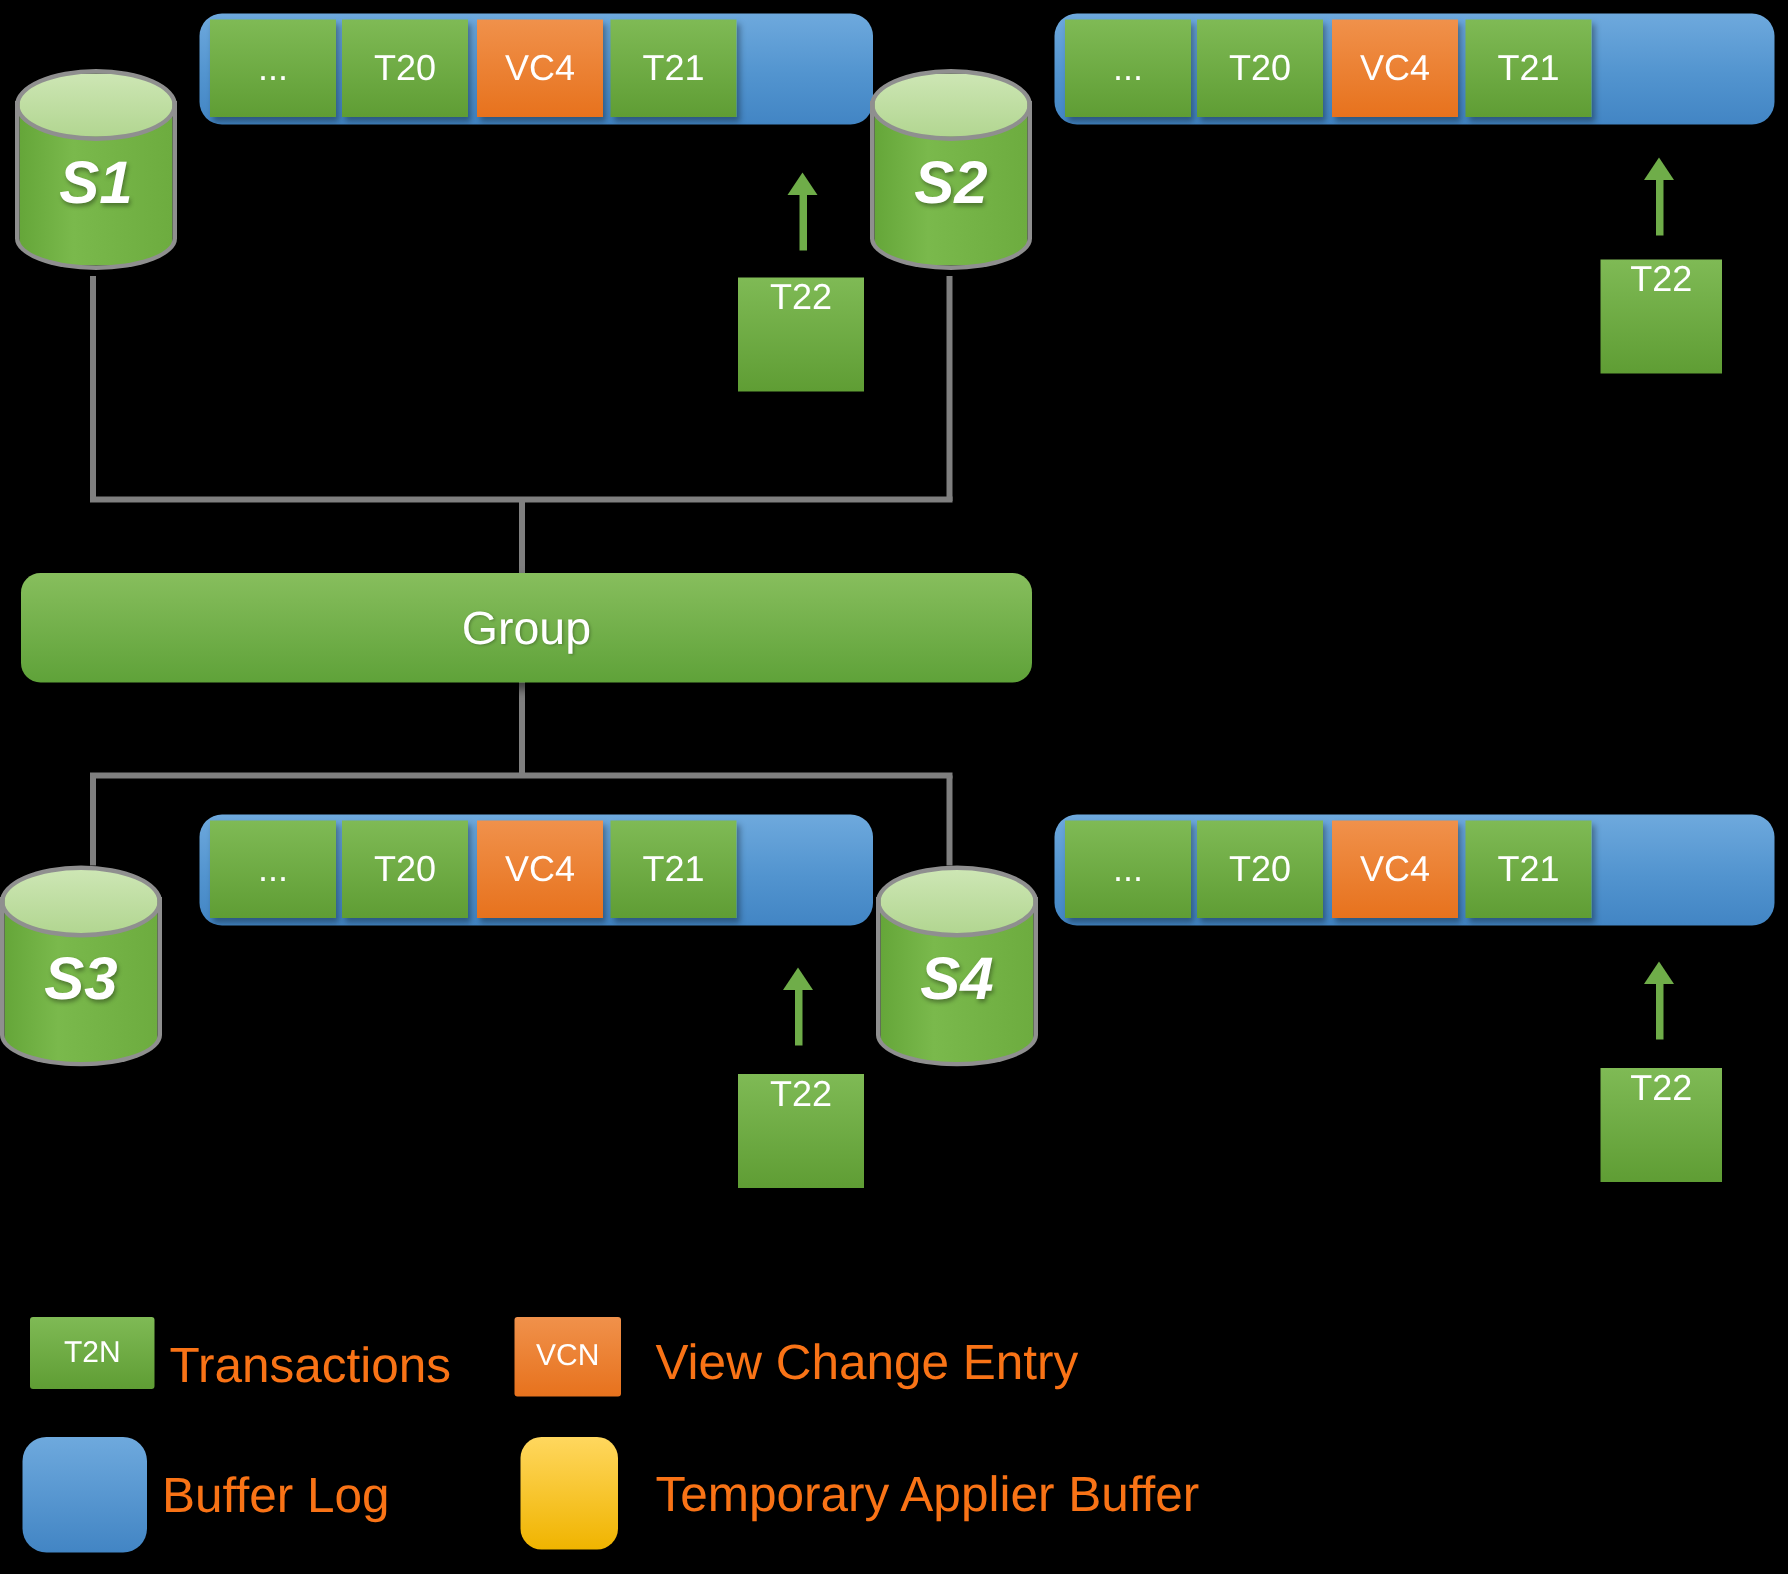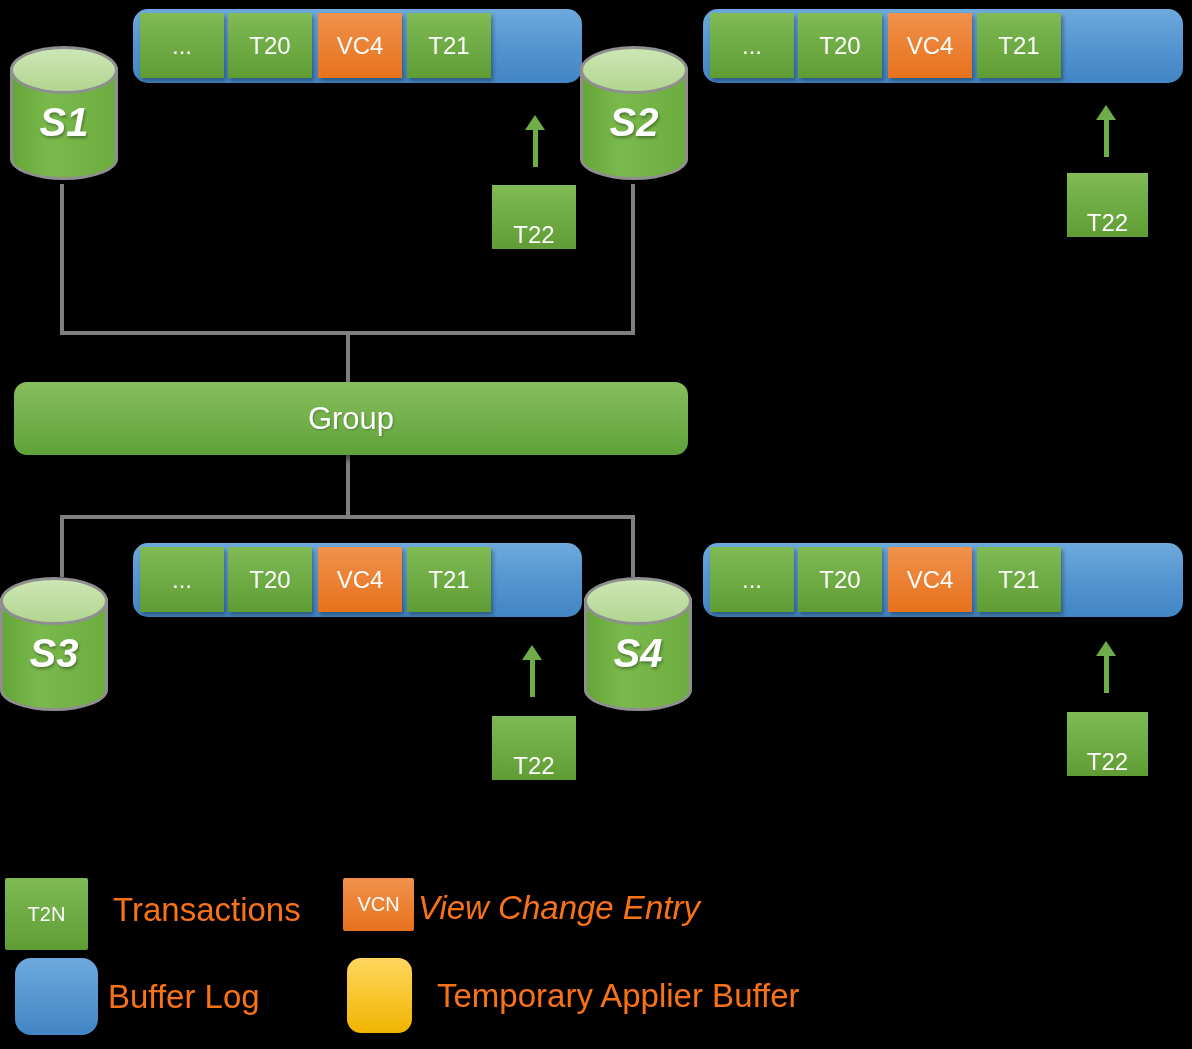--- a/index.html
+++ b/index.html
@@ -39,22 +39,22 @@
   .cyl .clabel{
     position:absolute;left:0;top:0;width:108px;height:140px;
     display:flex;align-items:center;justify-content:center;
     padding-top:12px;box-sizing:border-box;
     color:#fff;font-size:40px;font-weight:bold;
     text-shadow:1px 2px 3px rgba(0,0,0,0.35);
     font-style:italic;
   }
   
   .t22{
-    position:absolute;width:84px;height:64px;
-    display:flex;align-items:flex-end;justify-content:center;
+    position:absolute;width:84px;height:76px;
+    display:flex;align-items:flex-start;justify-content:center;
     color:#fff;font-size:24px;
     background:linear-gradient(180deg,#7fba55 0%,#5f9d34 100%);
     box-shadow:2px 3px 5px rgba(0,0,0,0.45);
   }
   .arrow{position:absolute;width:22px;height:52px;}
   .arrow .head{
     width:0;height:0;margin:0 auto;
     border-left:10px solid transparent;border-right:10px solid transparent;
     border-bottom:15px solid #6fad49;
   }
@@ -69,27 +69,27 @@
     color:#fff;font-size:31px;
     box-shadow:3px 4px 7px rgba(0,0,0,0.55);
     text-shadow:1px 1px 2px rgba(0,0,0,0.25);
   }
   
   .lg-swatch{
     position:absolute;display:flex;align-items:center;justify-content:center;
     color:#fff;font-size:20px;border-radius:2px;
     box-shadow:2px 3px 5px rgba(0,0,0,0.4);
   }
-  .lg-green{left:5px;top:878px;width:83px;height:72px;background:linear-gradient(180deg,#7fba55,#5f9d34);}
+  .lg-green{left:20px;top:878px;width:83px;height:48px;background:linear-gradient(180deg,#7fba55,#5f9d34);}
   .lg-orange{left:343px;top:878px;width:71px;height:53px;background:linear-gradient(180deg,#f0914b,#e7721d);}
   .lg-blue{left:15px;top:958px;width:83px;height:77px;border-radius:16px;background:linear-gradient(180deg,#6ea9dd,#4285c4);}
   .lg-yellow{left:347px;top:958px;width:65px;height:75px;border-radius:14px;background:linear-gradient(180deg,#ffd75e,#f0b400);}
   .lg-label{position:absolute;display:flex;align-items:center;color:#f97316;font-size:33px;white-space:nowrap;}
   .ll-1{left:113px;top:878px;height:64px;}
-  .ll-2{left:418px;top:876px;height:64px;font-style:italic;}
+  .ll-2{left:437px;top:876px;height:64px;}
   .ll-3{left:108px;top:958px;height:77px;}
   .ll-4{left:437px;top:958px;height:75px;}
 </style>
 </head>
 <body>
 
 <div class="line" style="left:60px;top:184px;width:4px;height:150px;"></div>
 <div class="line" style="left:631px;top:184px;width:4px;height:150px;"></div>
 <div class="line" style="left:60px;top:331px;width:575px;height:4px;"></div>
 <div class="line" style="left:346px;top:333px;width:4px;height:49px;"></div>

